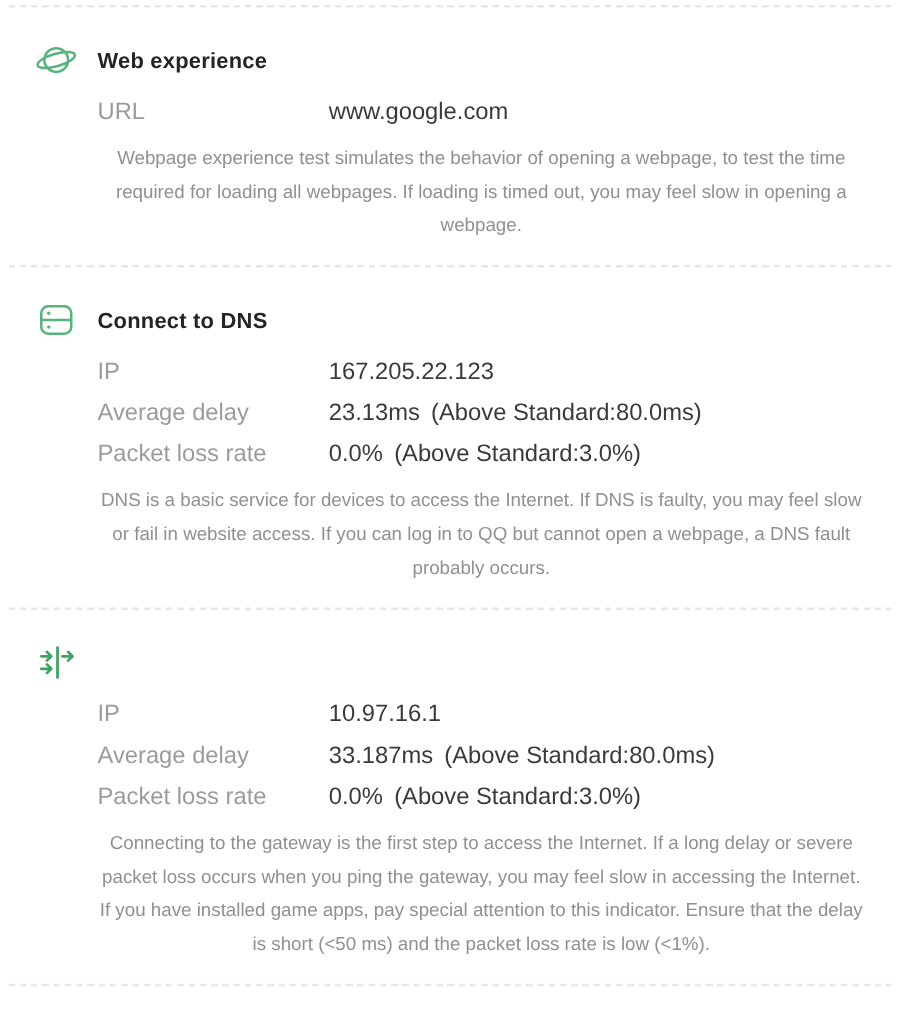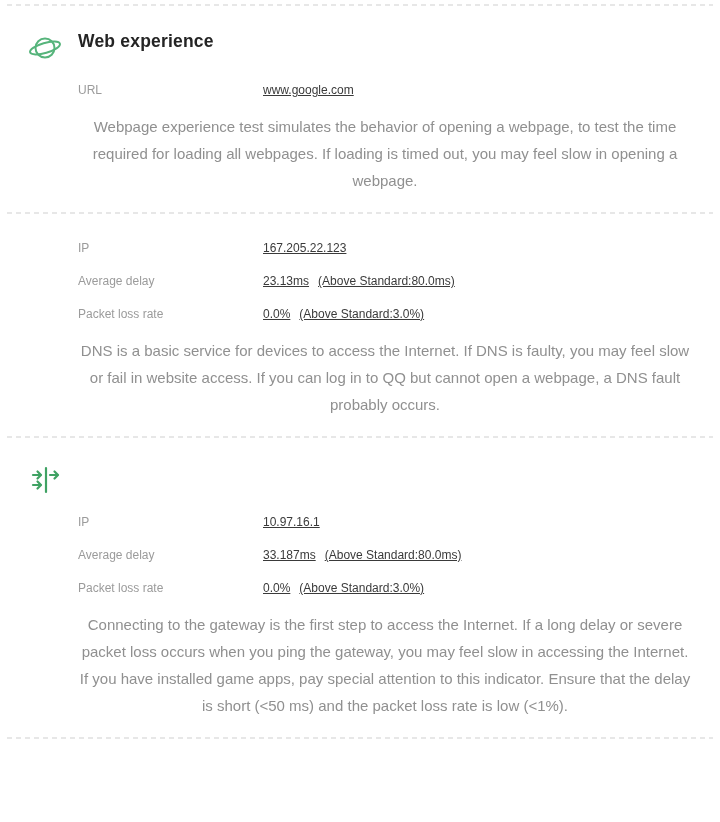--- a/index.html
+++ b/index.html
@@ -20,21 +20,21 @@
     margin: 0 7px;
     background: repeating-linear-gradient(90deg,
       var(--separator, #e7e7e7) 0 5px,
       transparent 5px 9px);
   }
 
   section { padding: 25px 28px 18px 28px; }
 
   .sec-header {
     display: flex;
-    align-items: flex-start;
+    align-items: center;
     margin-bottom: 16px;
   }
   .icon {
     width: 34px;
     height: 34px;
     flex: 0 0 34px;
     display: inline-flex;
     align-items: center;
     justify-content: center;
     color: var(--icon-green, #56b47b);
@@ -48,32 +48,31 @@
     font-weight: 600;
     color: #242424;
     letter-spacing: 0.2px;
   }
 
   .sec-body { margin-left: 50px; }
 
   .row {
     display: flex;
     align-items: baseline;
-    font-size: 12px;
+    font-size: 19px;
     line-height: 18px;
   }
   .row + .row { margin-top: 15px; }
   .row .label {
     flex: 0 0 185px;
     color: #9b9b9b;
   }
   .row .value {
     color: #3a3a3a;
     white-space: nowrap;
-    text-decoration: underline;
   }
   .row .note { margin-left: 9px; }
 
   .desc {
     margin: 14px 0 0 0;
     max-width: 620px;
     font-size: 15px;
     line-height: 27px;
     color: #909090;
     text-align: center;
@@ -103,20 +102,31 @@
           <span class="value">www.google.com</span>
         </div>
       </div>
       <p class="desc">Webpage experience test simulates the behavior of opening a webpage, to test the time required for loading all webpages. If loading is timed out, you may feel slow in opening a webpage.</p>
     </div>
   </section>
 
   <div class="dashed"></div>
 
   <section>
+    <div class="sec-header">
+      <span class="icon">
+        <svg width="34" height="34" viewBox="0 0 34 34" fill="none" stroke="currentColor" stroke-width="2">
+          <rect x="5" y="6" width="24" height="22" rx="5.5"></rect>
+          <line x1="5" y1="17" x2="29" y2="17"></line>
+          <circle cx="11" cy="11.5" r="1.4" fill="currentColor" stroke="none"></circle>
+          <circle cx="11" cy="22.5" r="1.4" fill="currentColor" stroke="none"></circle>
+        </svg>
+      </span>
+      <h2 class="sec-title">Connect to DNS</h2>
+    </div>
     <div class="sec-body">
       <div class="rows">
         <div class="row">
           <span class="label">IP</span>
           <span class="value">167.205.22.123</span>
         </div>
         <div class="row">
           <span class="label">Average delay</span>
           <span class="value"><span>23.13ms</span><span class="note">(Above Standard:80.0ms)</span></span>
         </div>

